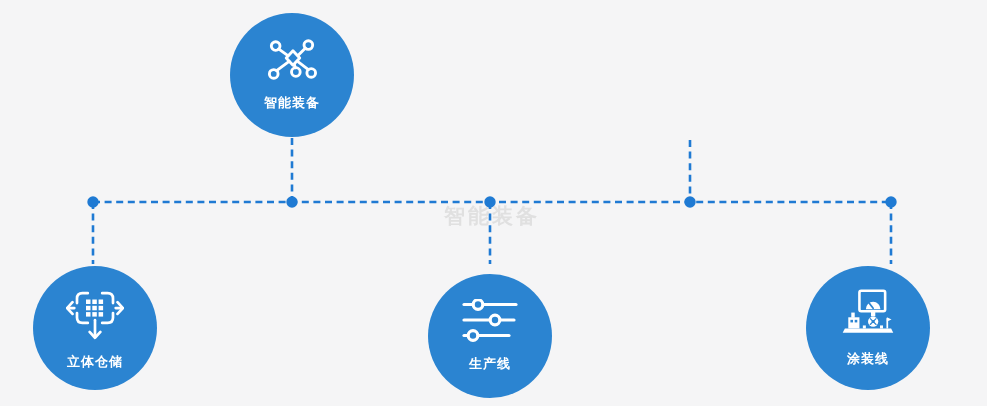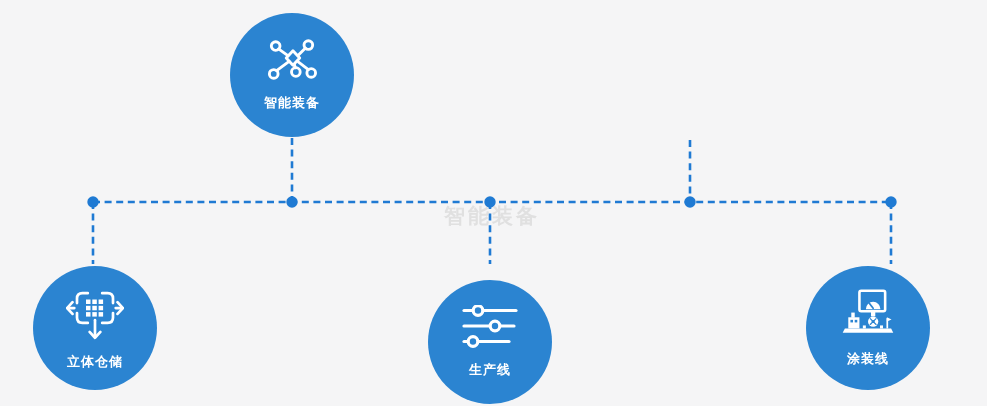--- a/index.html
+++ b/index.html
@@ -112,21 +112,21 @@
           <path d="M 57,18 L 63,24.5 L 57,31"></path>
           <line x1="55" y1="24.5" x2="62.5" y2="24.5"></line>
           <line x1="32" y1="38" x2="32" y2="56"></line>
           <path d="M 26,51 L 32,57.5 L 38,51"></path>
         </g>
       </svg>
     </span>
     <span class="bubble-label">立体仓储</span>
   </div>
 
-  <div class="bubble" style="left:428px;top:280px;">
+  <div class="bubble" style="left:428px;top:274px;">
     <span class="icon">
       <svg width="56" height="43" viewBox="0 0 56 42">
         <g class="st" style="stroke-width:3.2">
           <line x1="2" y1="5" x2="54" y2="5"></line>
           <circle cx="16" cy="5" r="4.8" fill="var(--color-accent)"></circle>
           <line x1="2" y1="20.5" x2="52" y2="20.5"></line>
           <circle cx="33" cy="20.5" r="4.8" fill="var(--color-accent)"></circle>
           <line x1="2" y1="36" x2="47" y2="36"></line>
           <circle cx="11" cy="36" r="4.8" fill="var(--color-accent)"></circle>
         </g>

